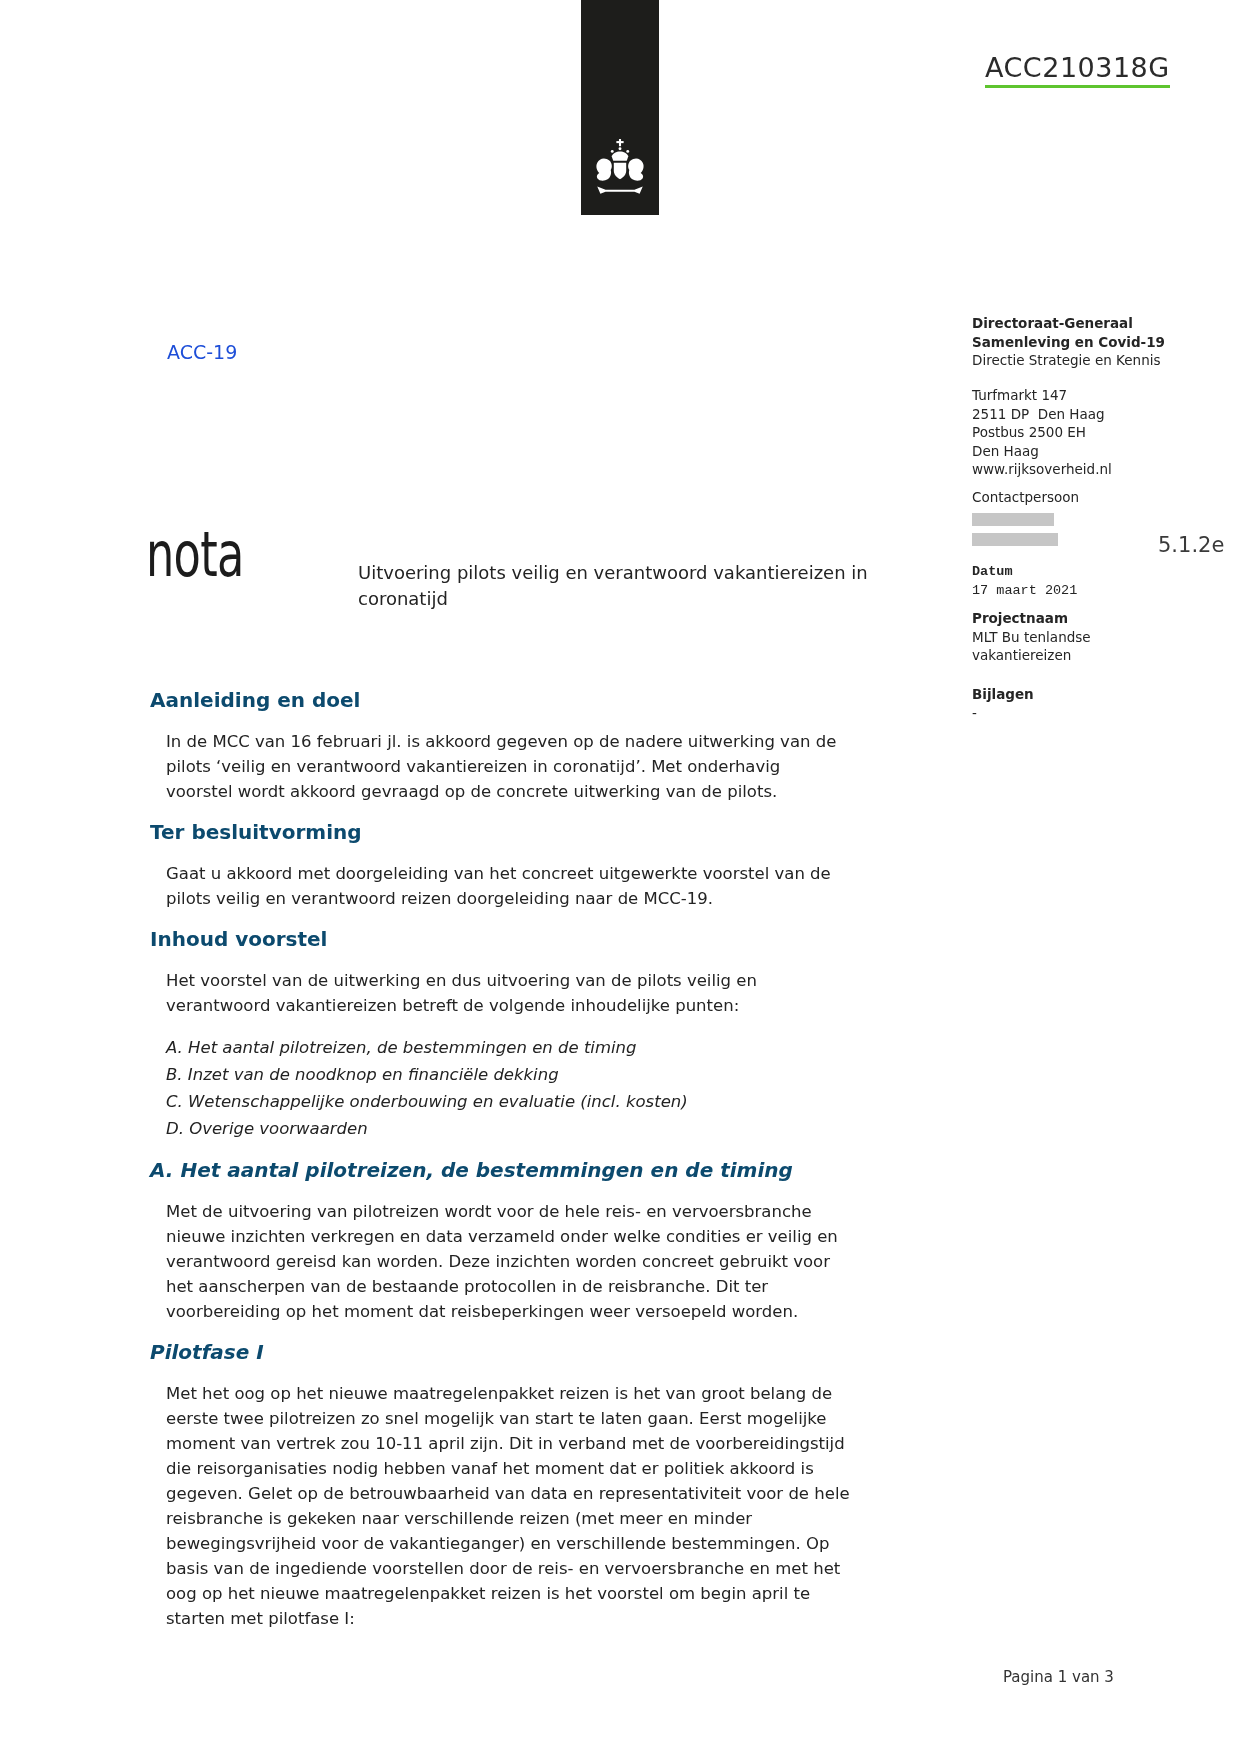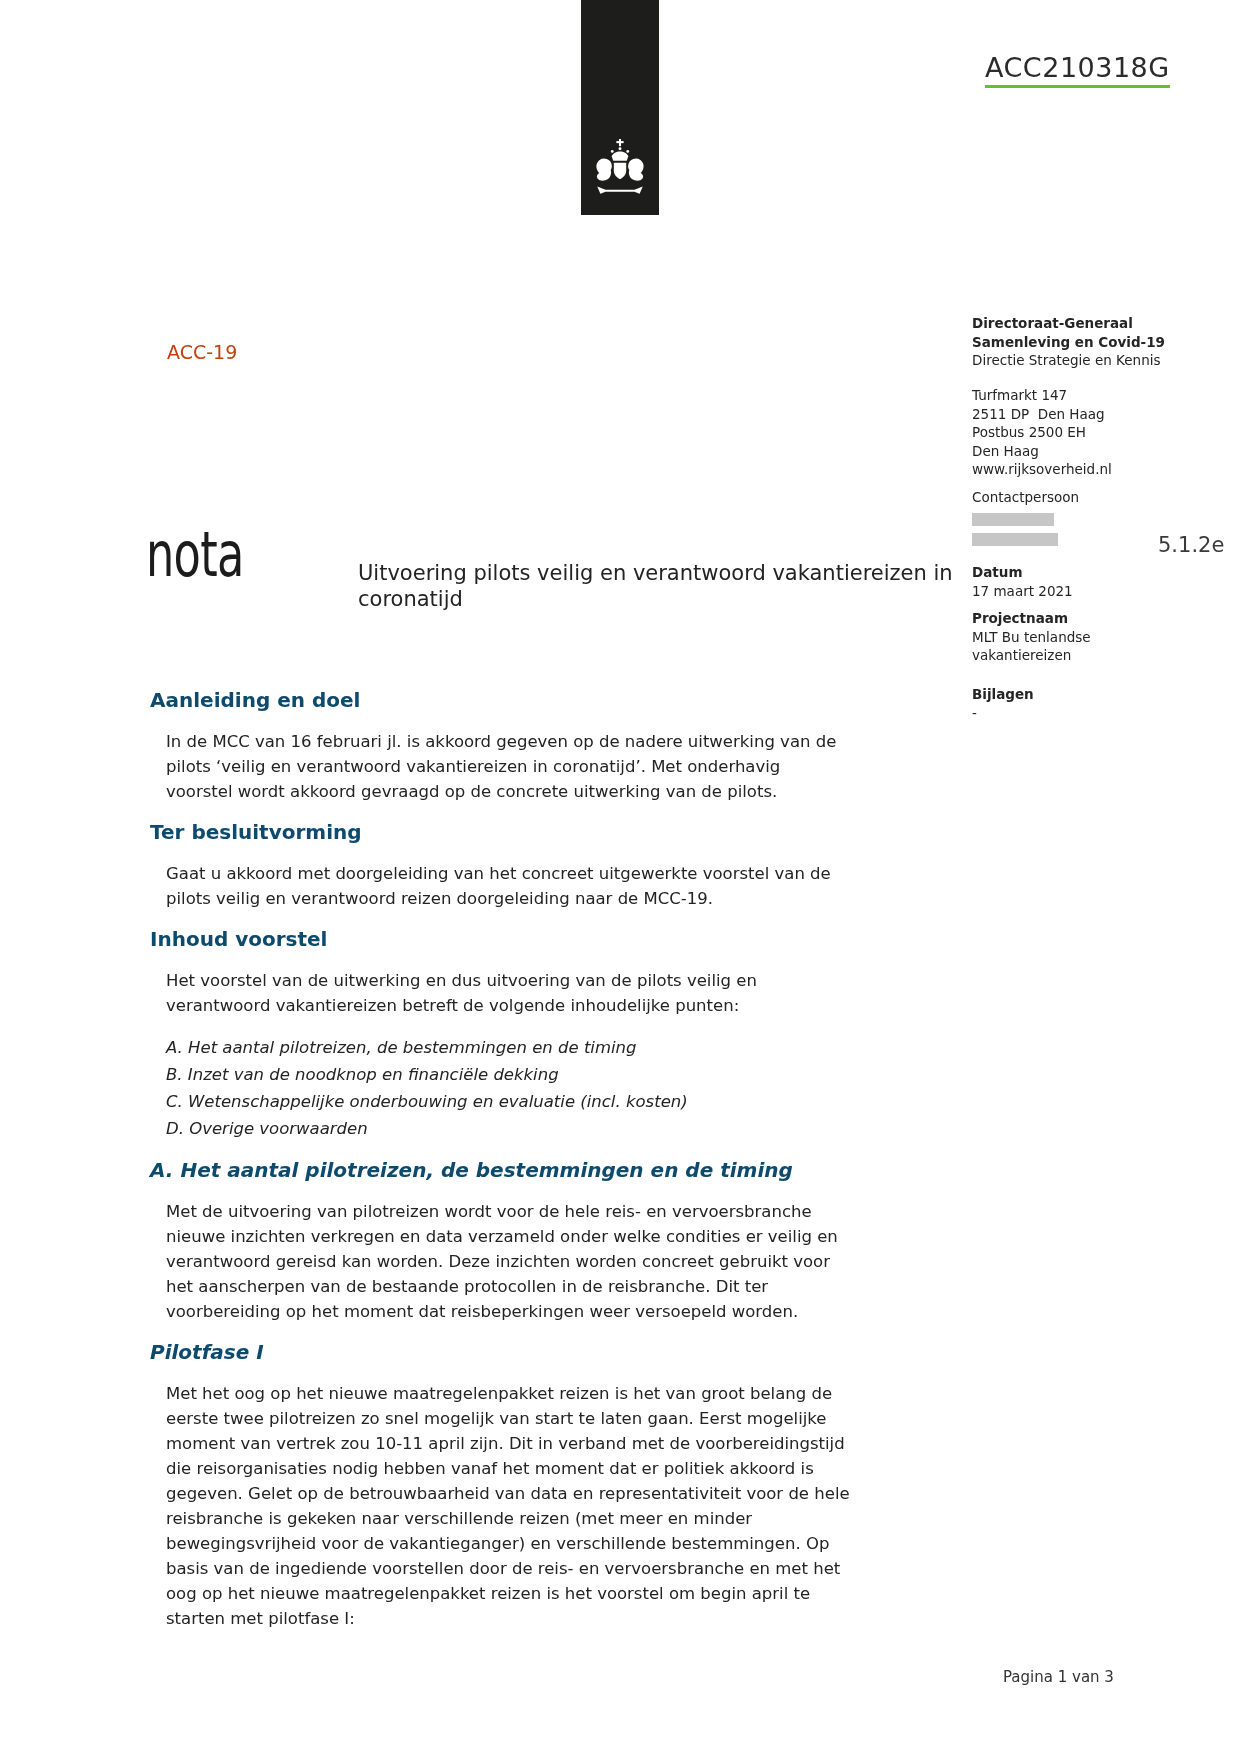--- a/index.html
+++ b/index.html
@@ -18,47 +18,47 @@
     display:flex;align-items:flex-end;justify-content:center;
   }
   .crest{margin-bottom:10px;}
   
   .doc-ref{
     position:absolute;left:985px;top:52px;
     font-size:27px;color:#2b2b2b;letter-spacing:0.5px;
     border-bottom:3px solid #5ec42e;padding-bottom:2px;
     text-decoration:none;display:inline-block;
   }
-  .acc19{position:absolute;left:167px;top:341px;font-size:19px;color:#c2410c;}
+  .acc19{position:absolute;left:167px;top:341px;font-size:19px;color:#1d4ed8;}
   .redact-code{position:absolute;left:1158px;top:533px;font-size:21px;color:#3a3a3a;}
   
   .side{position:absolute;left:972px;width:245px;font-size:13.5px;line-height:18.5px;color:#252525;}
   .side .b{font-weight:bold;}
   .pre{white-space:pre-wrap;}
   .org{top:314px;}
   .addr{top:386px;}
   .contact{top:488px;}
-  .datumblk{top:563px;}
+  .datumblk{top:563px;font-family:Liberation Mono, monospace;}
   .projectblk{top:609px;}
   .bijlagenblk{top:685px;}
   .redaction{
     position:absolute;left:972px;height:13px;background:#c6c6c6;
   }
   .bar1{top:513px;width:82px;}
   .bar2{top:533px;width:86px;}
   
   .nota{
     position:absolute;left:146px;top:524px;
     font-size:62px;line-height:62px;font-weight:400;color:#1c1c1c;
     transform:scaleX(0.72);transform-origin:left top;
     letter-spacing:-1px;
   }
   .title{
     position:absolute;left:358px;top:560px;
-    font-size:21px;line-height:26px;color:#232323;
+    font-size:18px;line-height:26px;color:#232323;
     white-space:pre-wrap;width:600px;
   }
   
   .main{
     position:absolute;left:150px;top:688px;width:815px;
     font-size:16.5px;line-height:25px;color:#232323;
   }
   .main h3{
     margin:0;font-size:20px;line-height:25px;font-weight:bold;color:#0c4a6e;
   }

